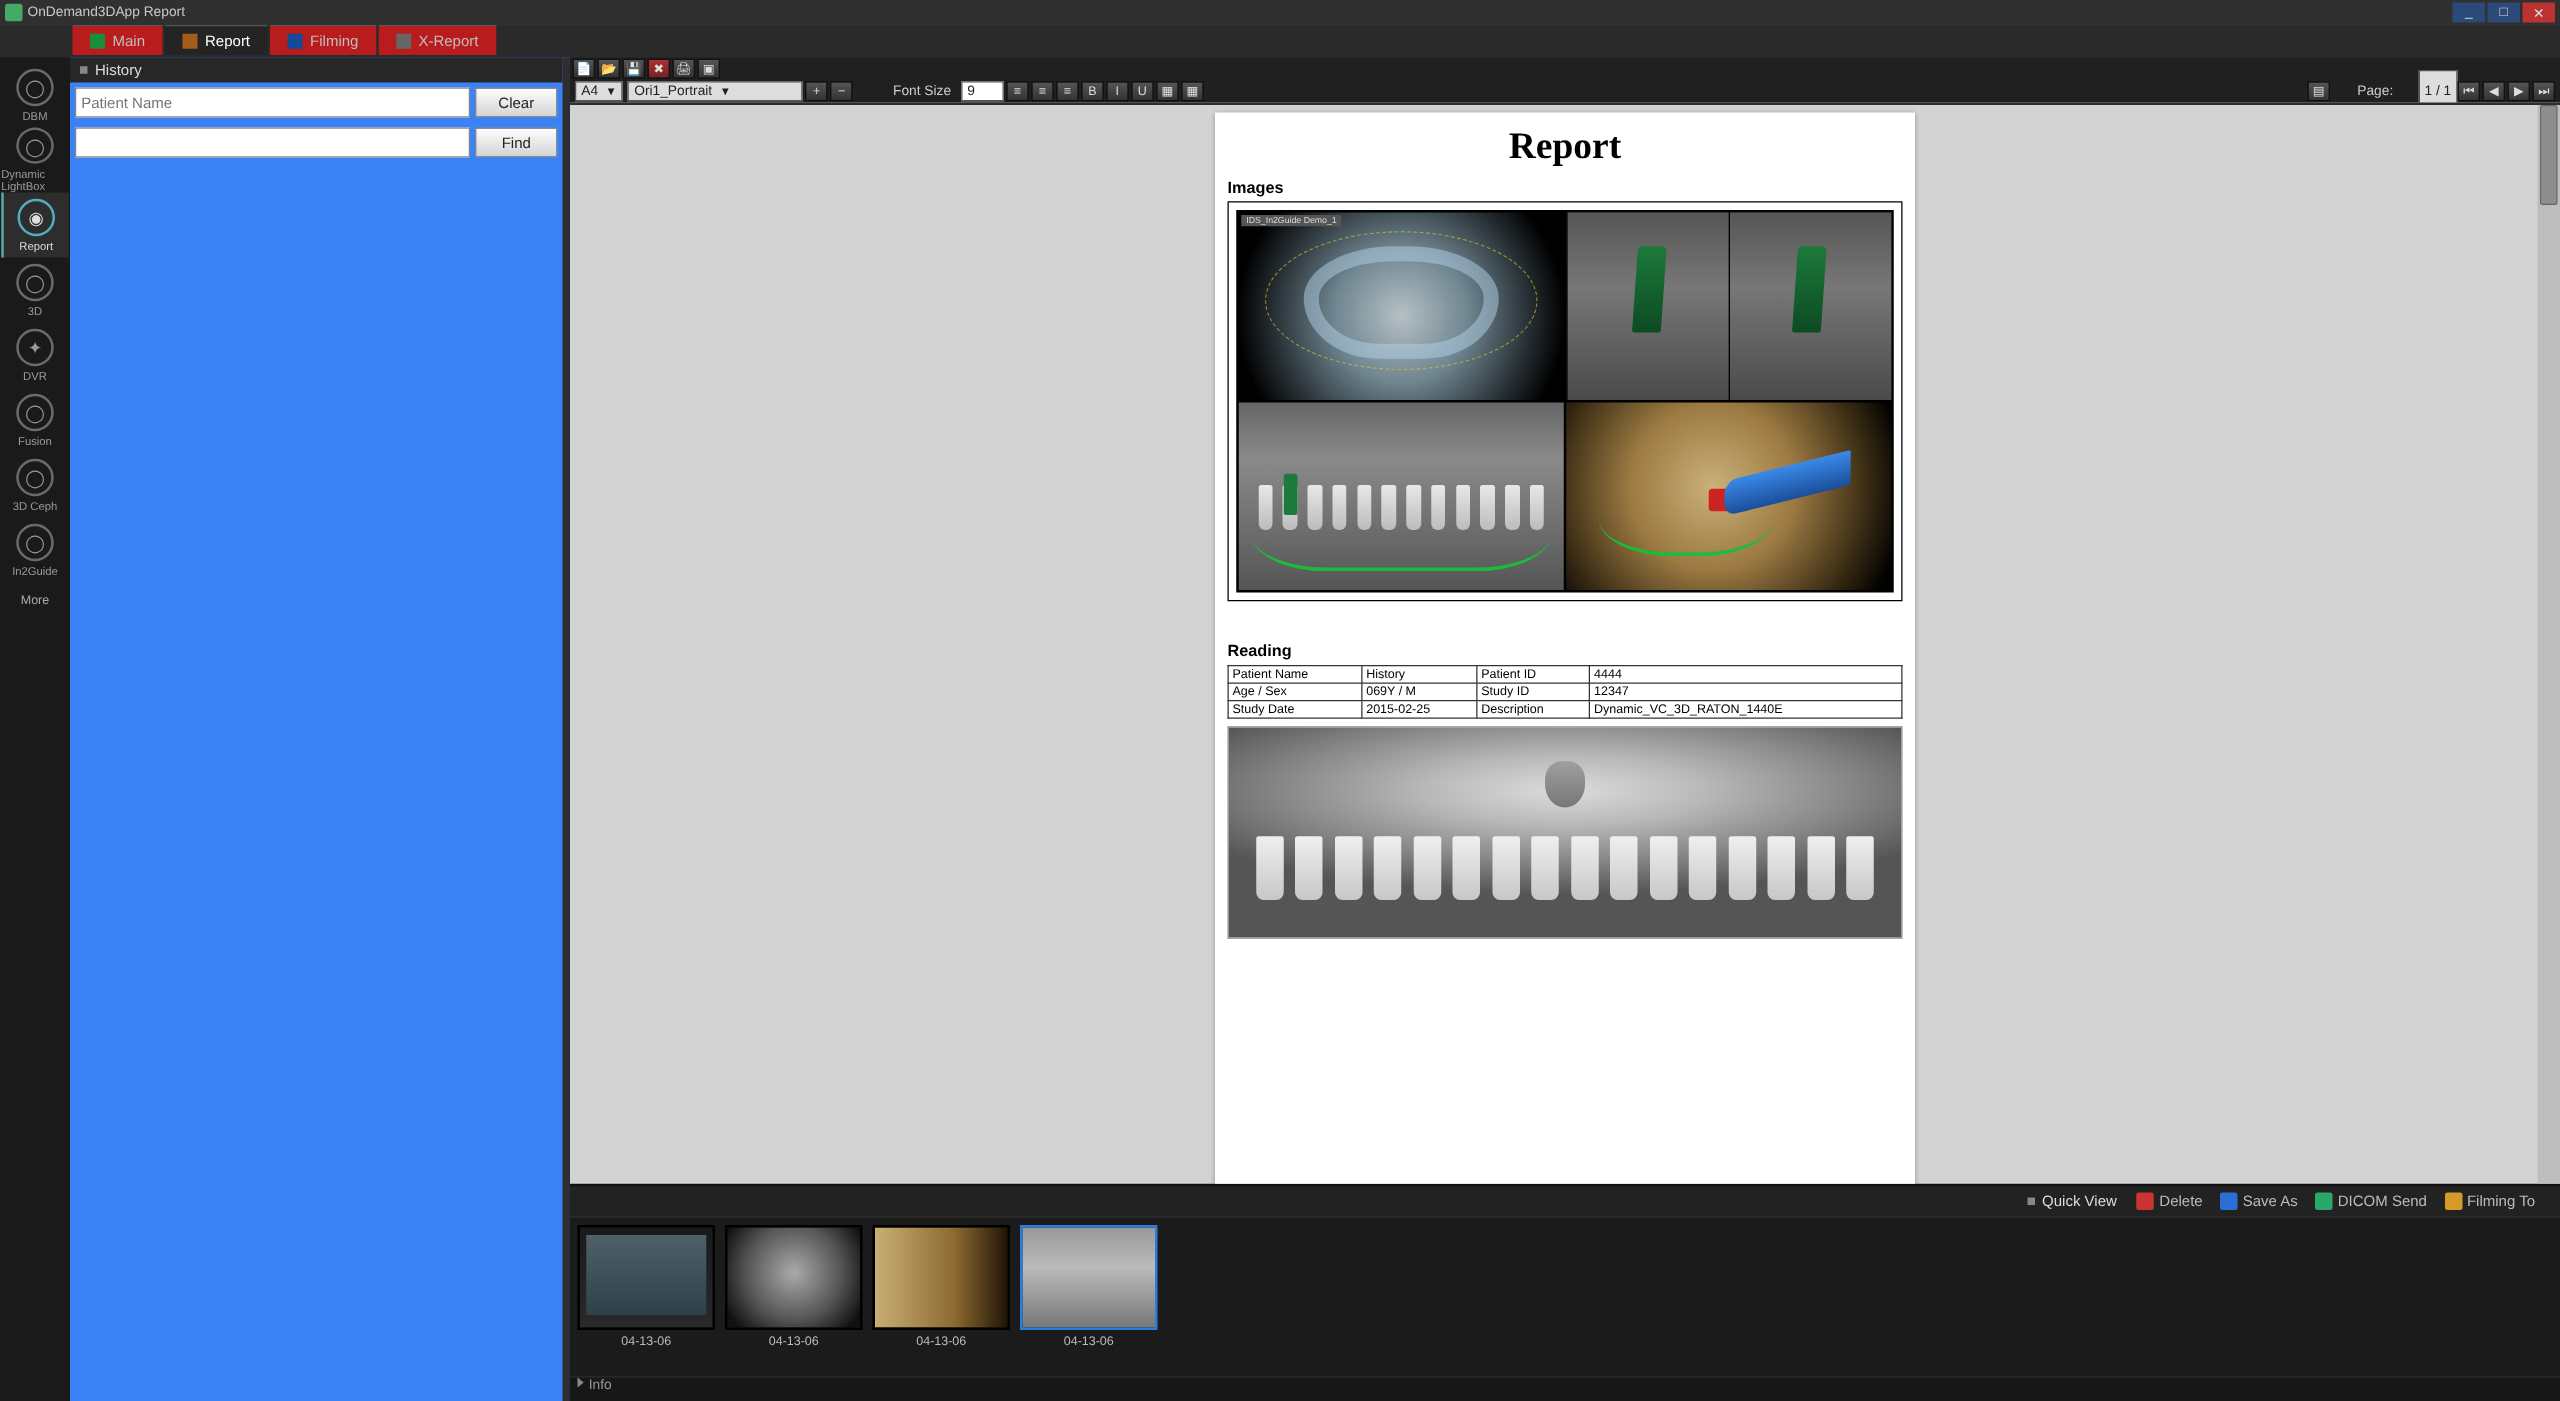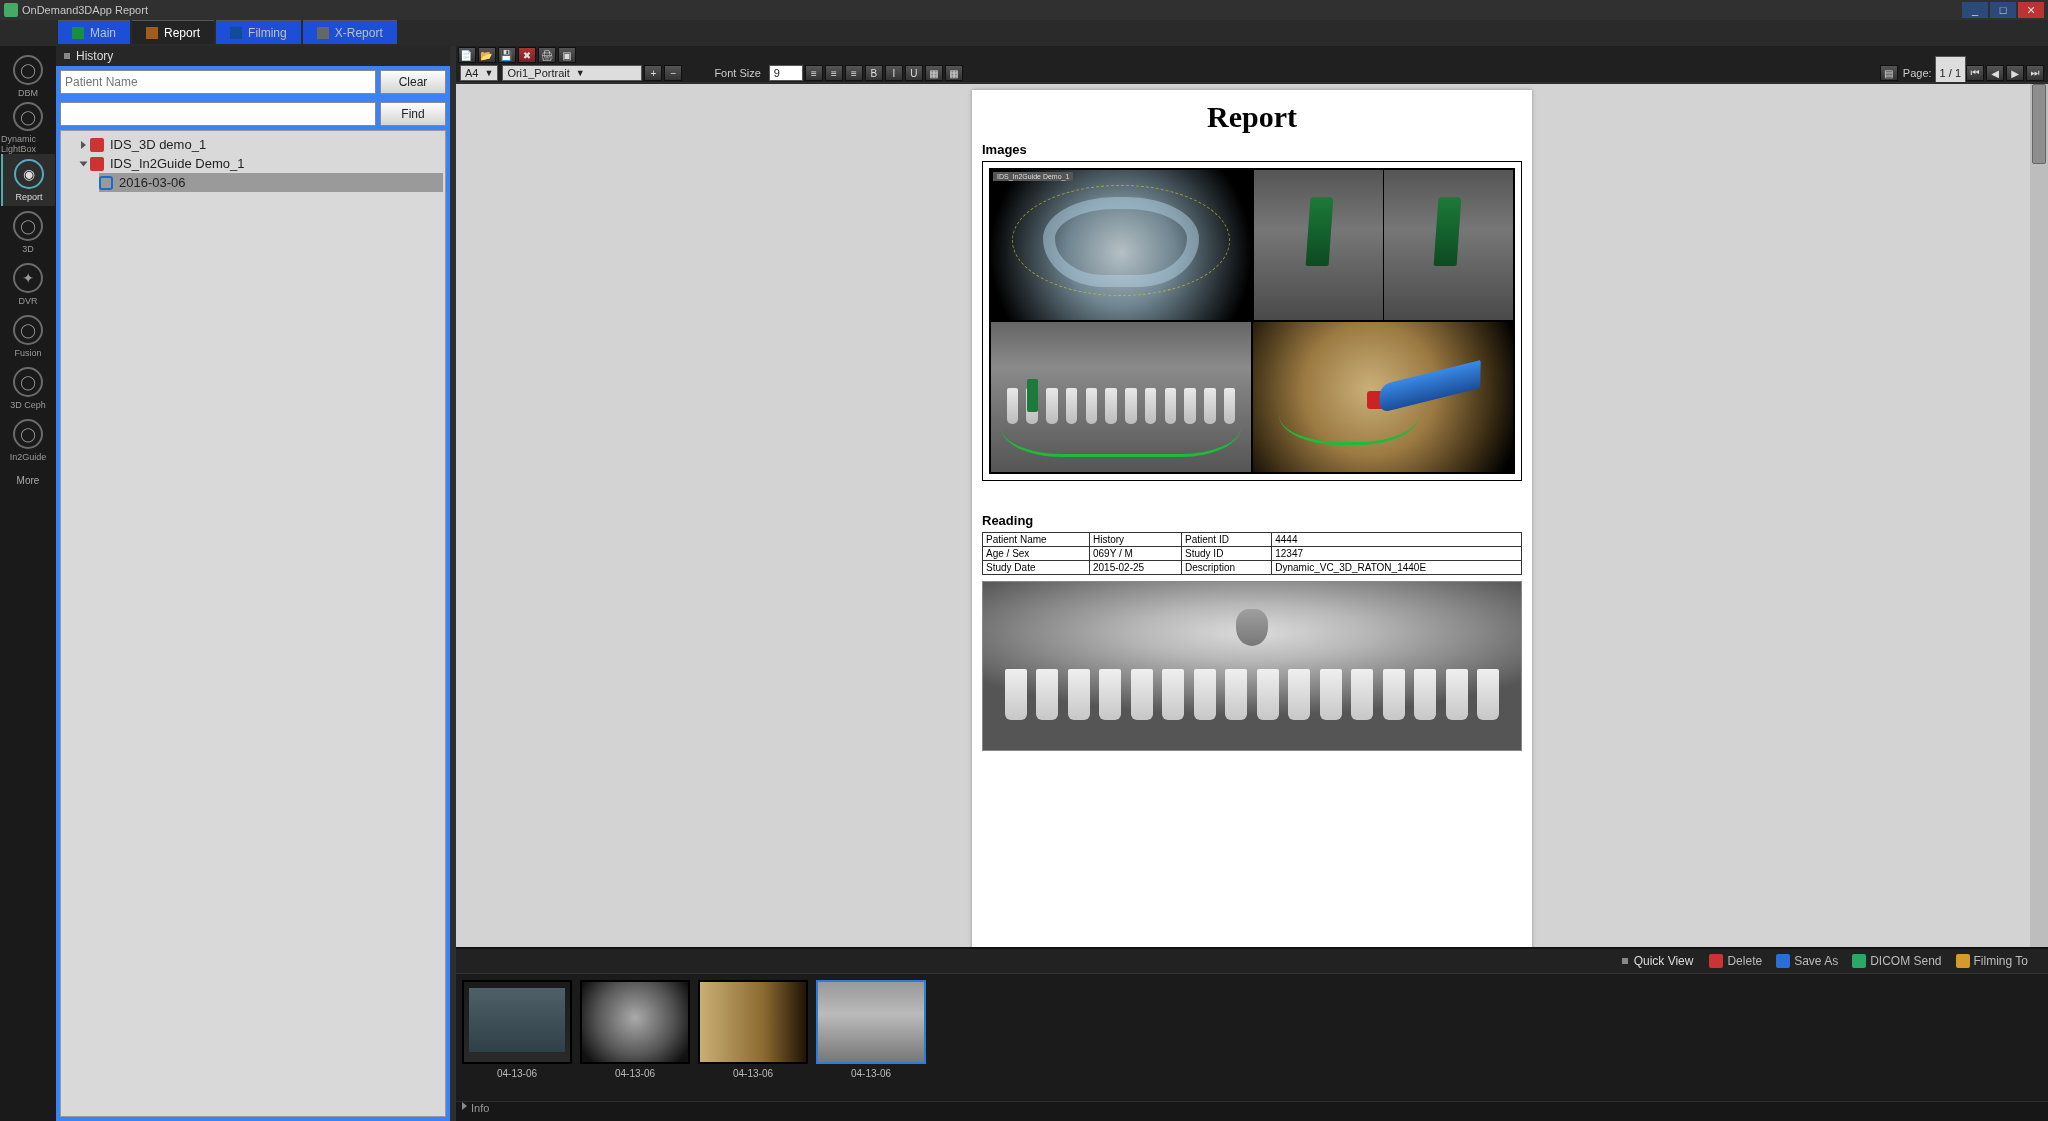--- a/index.html
+++ b/index.html
@@ -41,21 +41,21 @@
     background: #2a2a2a;
     border-bottom: 2px solid #2a2a2a;
     display:flex; align-items:stretch;
     padding-left: 58px;
   }
   .tab {
     display:flex; align-items:center;
     padding: 0 14px;
     color:#bfbfbf;
     font-size:12px;
-    background:#1d4ed8;
+    background:#b91c1c;
     margin-right:2px;
     border-top:1px solid #555;
     cursor:pointer;
   }
   .tab .tsq {
     width:12px;height:12px;margin-right:6px;
     background:#8b4b1b;
   }
   .tab.active { background:#242424; color:#fff; }
   .tab.active .tsq{ background:#a45c1a; }
@@ -353,40 +353,20 @@
   <div class="leftpanel">
     <div class="panel-head">History</div>
     <div class="search-row">
       <input placeholder="Patient Name" style="">
       <div class="sbtn">Clear</div>
     </div>
     <div class="search-row">
       <input placeholder="" style="">
       <div class="sbtn">Find</div>
     </div>
-    <div class="tree">
-      <ul>
-        <li>
-            <span class="tri"></span>
-            <span class="pdf"></span>
-            <span>IDS_3D demo_1</span>
-          </li>
-        <li>
-            <span class="tri open"></span>
-            <span class="pdf"></span>
-            <span>IDS_In2Guide Demo_1</span>
-          </li>
-        <ul>
-            <li class="sel">
-              <span class="sub"></span>
-              <span>2016-03-06</span>
-            </li>
-          </ul>
-      </ul>
-    </div>
   </div>
 
   <div class="centerpanel">
     <div class="toolbarA">
       <div class="tbtn">📄</div>
       <div class="tbtn">📂</div>
       <div class="tbtn">💾</div>
       <div class="tbtn red">✖</div>
       <div class="tbtn">🖨</div>
       <div class="tbtn">▣</div>
@@ -409,21 +389,21 @@
       <div class="tbtn">≡</div>
       <div class="tbtn">≡</div>
       <div class="tbtn">≡</div>
       <div class="tbtn">B</div>
       <div class="tbtn">I</div>
       <div class="tbtn">U</div>
       <div class="tbtn">▦</div>
       <div class="tbtn">▦</div>
       <div class="spacer"></div>
       <div class="tbtn">▤</div>
-      <span style="margin:0 3px">Page:</span>
+      <span style="margin:0 20px">Page:</span>
       <div class="pgbox">1 / 1</div>
       <div class="tbtn">⏮</div>
       <div class="tbtn">◀</div>
       <div class="tbtn">▶</div>
       <div class="tbtn">⏭</div>
     </div>
 
     <div class="docarea">
       <div class="page">
         <h1>Report</h1>

